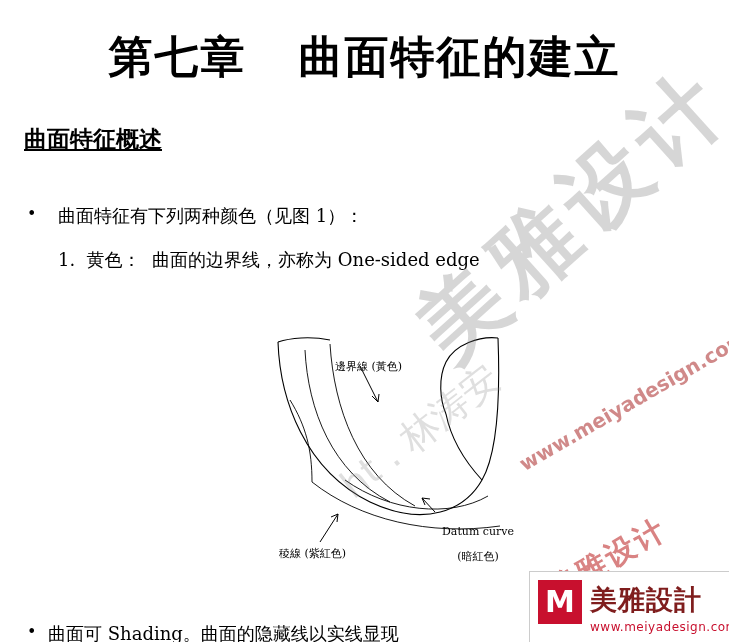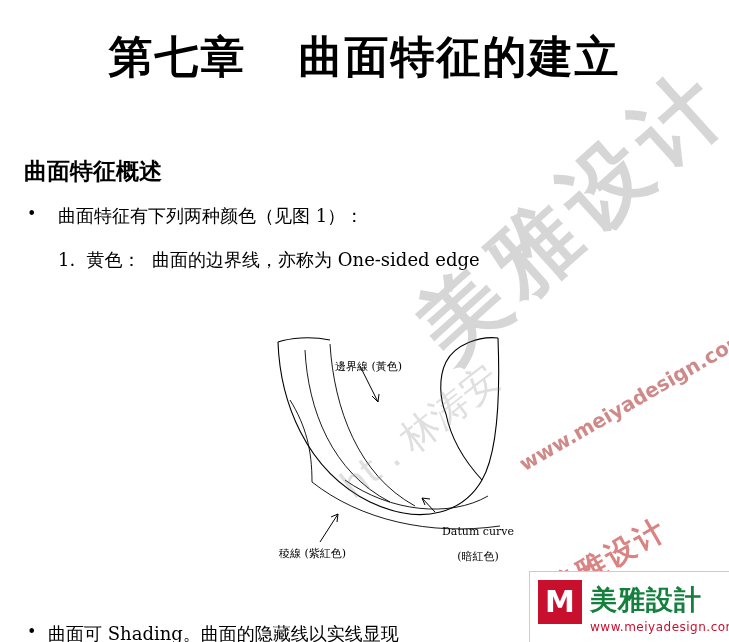--- a/index.html
+++ b/index.html
@@ -36,22 +36,22 @@
     font-family: "DejaVu Serif", serif;
     white-space: pre;
   }
 
   .section-heading {
     position: absolute;
     left: 24px;
     top: 124px;
     font-size: 23px;
     font-weight: bold;
-    font-family: "DejaVu Serif", serif;
-    margin-top: 32px;
+    text-decoration: underline;
+    font-family: "DejaVu Serif", serif;
   }
 
   .bullet-row {
     position: absolute;
     font-size: 18px;
     font-family: "DejaVu Serif", serif;
     white-space: pre;
   }
   .bullet-mark {
     position: absolute;
@@ -155,21 +155,21 @@
     font-weight: bold;
     font-size: 30px;
     line-height: 44px;
     text-align: center;
   }
   .logo-name {
     position: absolute;
     left: 60px; top: 10px;
     font-size: 27px;
     font-weight: bold;
-    color: #15803d;
+    color: #7f1d1d;
     font-family: "DejaVu Sans", sans-serif;
     letter-spacing: 1px;
     white-space: pre;
   }
   .logo-url {
     position: absolute;
     left: 60px; top: 48px;
     font-size: 12px;
     color: #c8102e;
     font-family: "DejaVu Sans", sans-serif;

